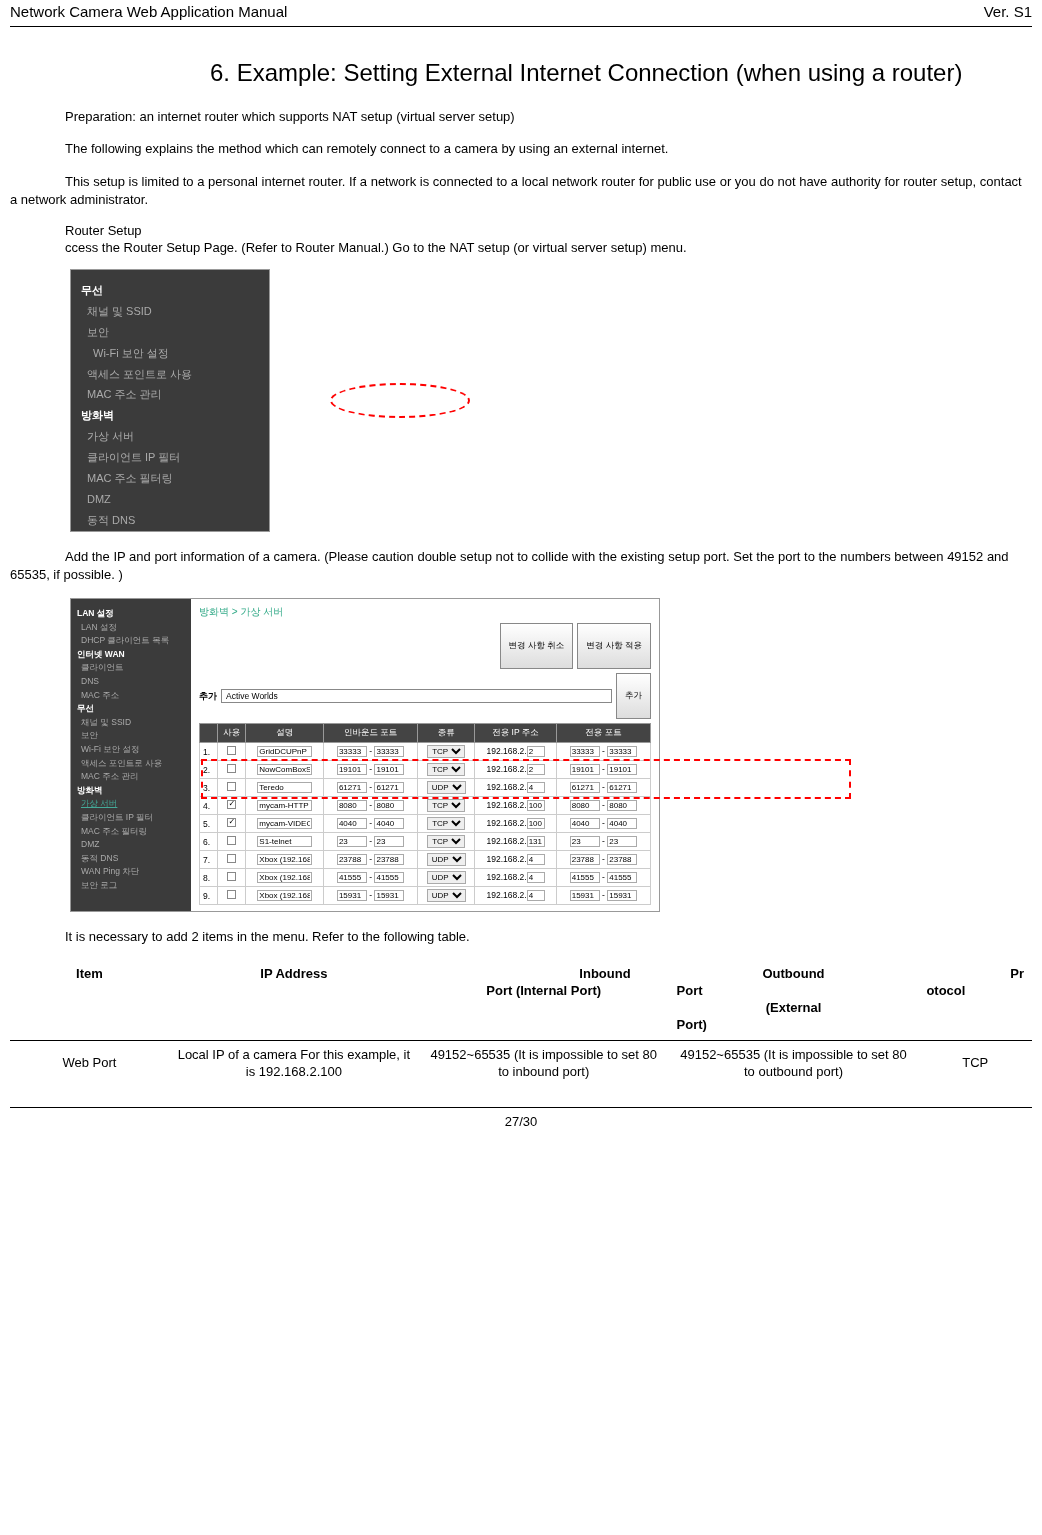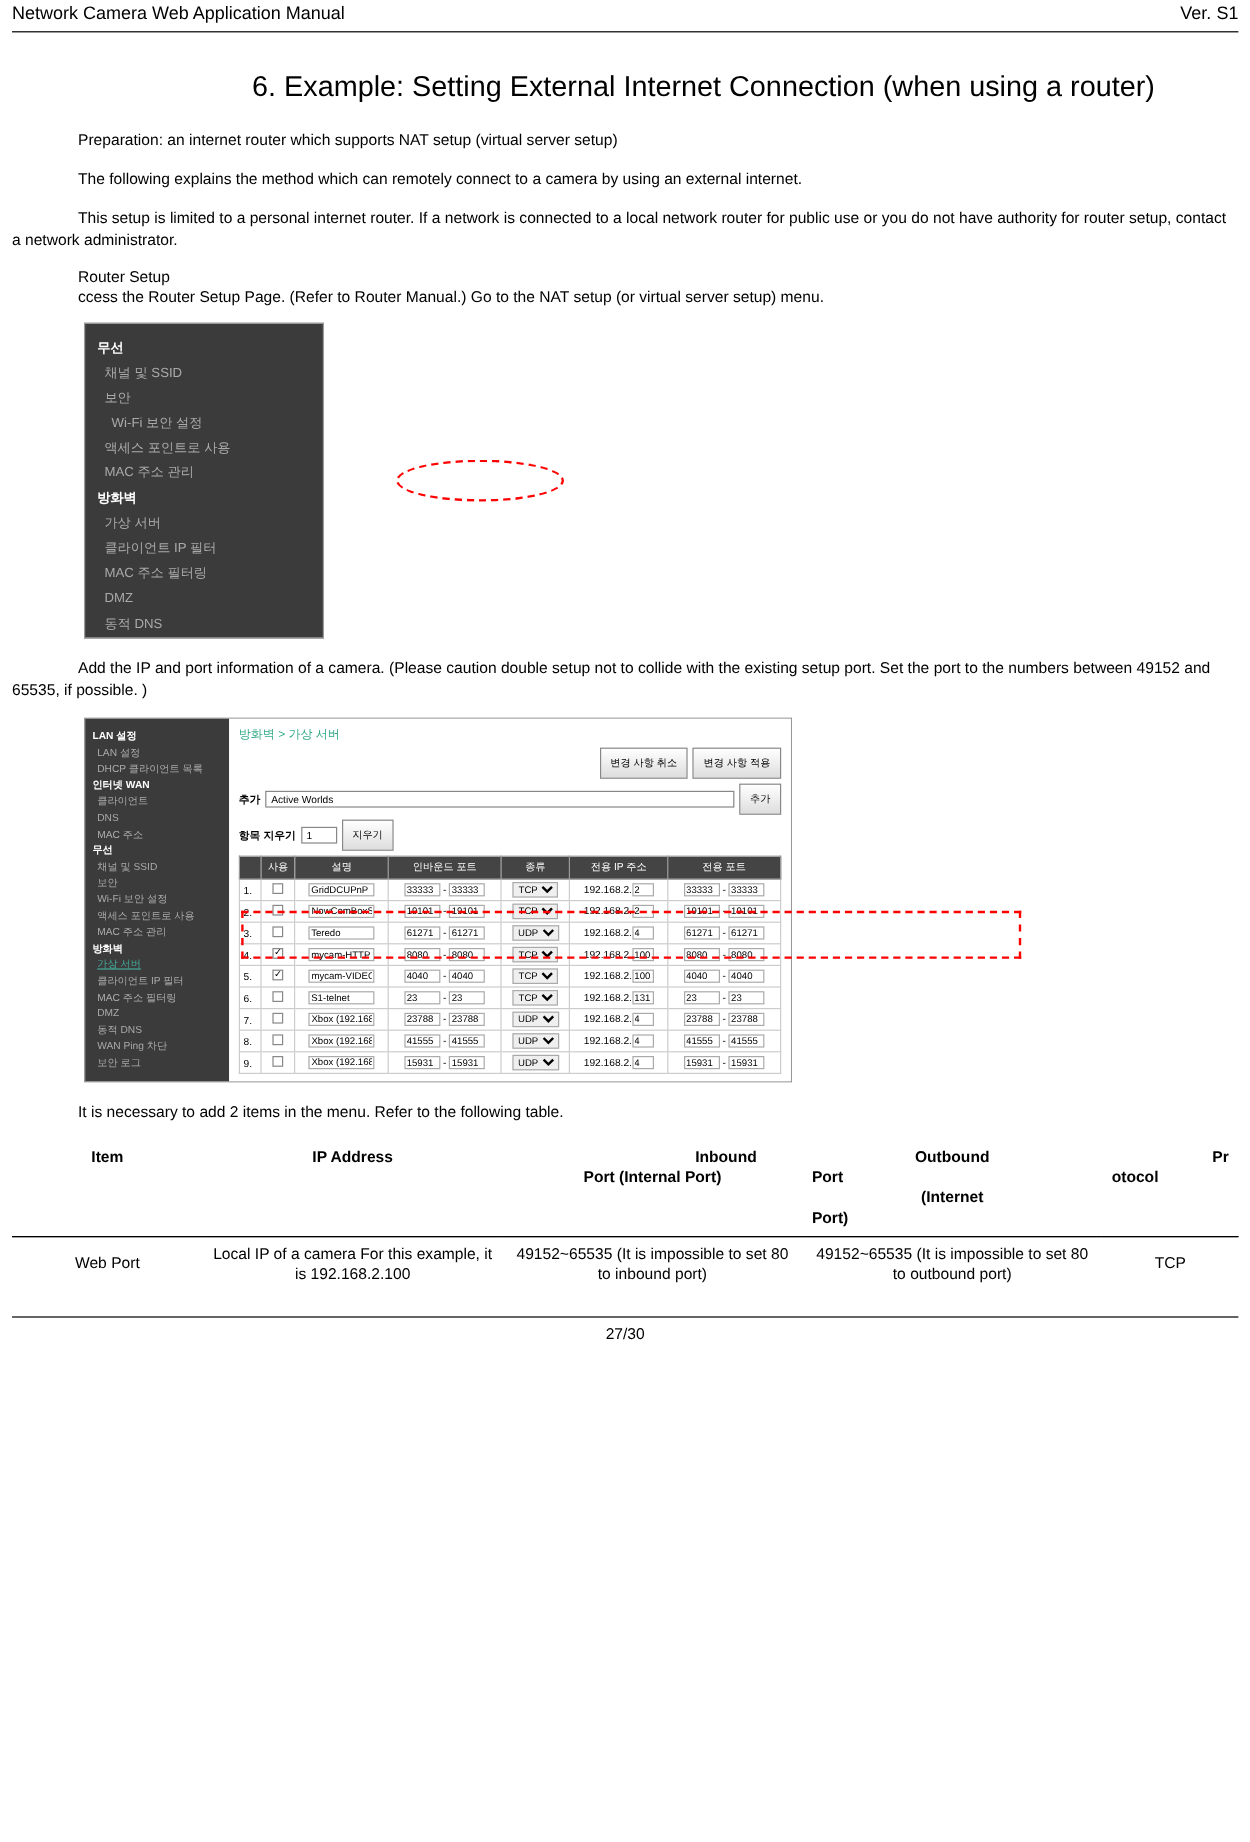--- a/index.html
+++ b/index.html
@@ -104,21 +104,21 @@
       padding: 6px 8px;
     }
     .utility-breadcrumb { color: #3a8; font-size: 10px; margin-bottom: 4px; }
     .utility-desc { color: #3a8; font-size: 8.5px; line-height: 1.3; margin-bottom: 6px; }
     .utility-desc .link { color: #06c; }
     .utility-controls { margin-bottom: 4px; display: flex; align-items: center; gap: 4px; }
     .ctrl-btn {
       display: inline-block;
       border: 1px solid #888;
       background: linear-gradient(#fff,#ddd);
-      padding: 6px 8px;
+      padding: 16px 8px;
       font-size: 8.5px;
     }
     .ctrl-select {
       border: 1px solid #888;
       background: #fff;
       padding: 1px 4px;
       font-size: 8.5px;
       flex: 1;
     }
     .ctrl-label { font-weight: bold; }
@@ -250,25 +250,20 @@
       <div class="utility-controls">
         <span style="flex:1"></span>
         <span class="ctrl-btn">변경 사항 취소</span>
         <span class="ctrl-btn">변경 사항 적용</span>
       </div>
       <div class="utility-controls">
         <span class="ctrl-label">추가</span>
         <span class="ctrl-select">Active Worlds</span>
         <span class="ctrl-btn">추가</span>
       </div>
-      <div class="utility-controls-row2">
-        <span class="ctrl-label">항목 지우기</span>
-        <span class="ctrl-select" style="flex:0;min-width:30px">1</span>
-        <span class="ctrl-btn">지우기</span>
-      </div>
       <table class="port-table">
         <thead>
           <tr>
             <th style="width:18px"></th>
             <th>사용</th>
             <th>설명</th>
             <th>인바운드 포트</th>
             <th>종류</th>
             <th>전용 IP 주소</th>
             <th>전용 포트</th>
@@ -376,21 +371,21 @@
       </th>
       <th style="width:22%">
         <div style="display:flex;justify-content:space-between">
           <span style="visibility:hidden">x</span>
           <span>Outbound</span>
           <span style="visibility:hidden">x</span>
         </div>
         <div style="text-align:left">Port</div>
         <div style="display:flex;justify-content:space-between">
           <span style="visibility:hidden">x</span>
-          <span>(Internet</span>
+          <span>(External</span>
           <span style="visibility:hidden">x</span>
         </div>
         <div style="text-align:left">Port)</div>
       </th>
       <th style="width:10%">
         <div style="text-align:right">Pr</div>
         <div style="text-align:left">otocol</div>
       </th>
     </tr>
   </thead>

